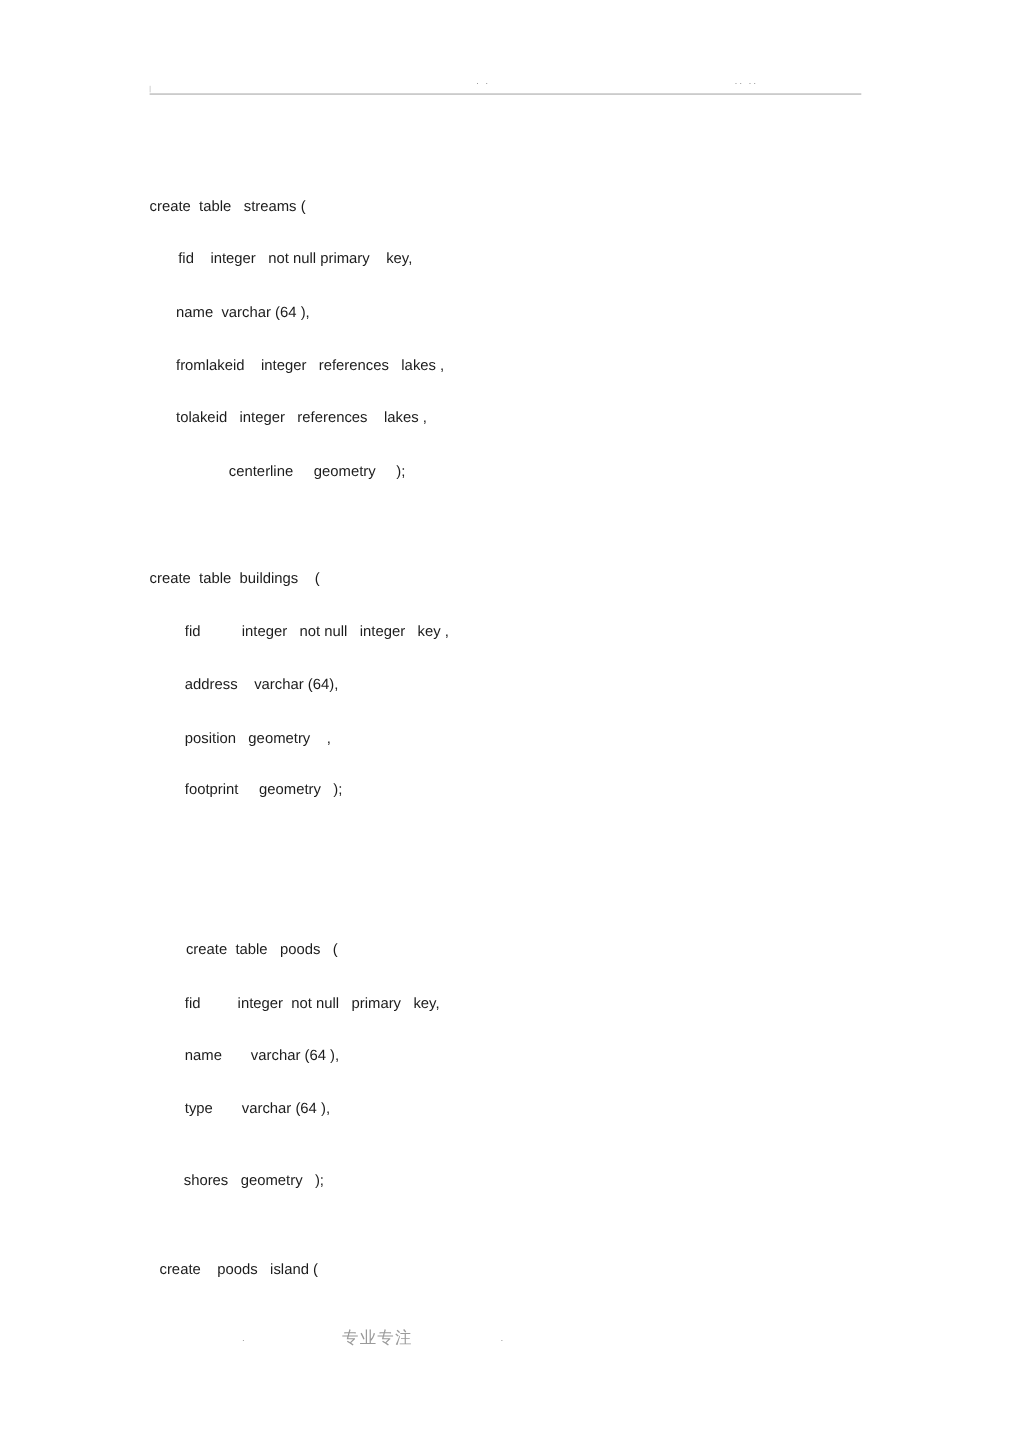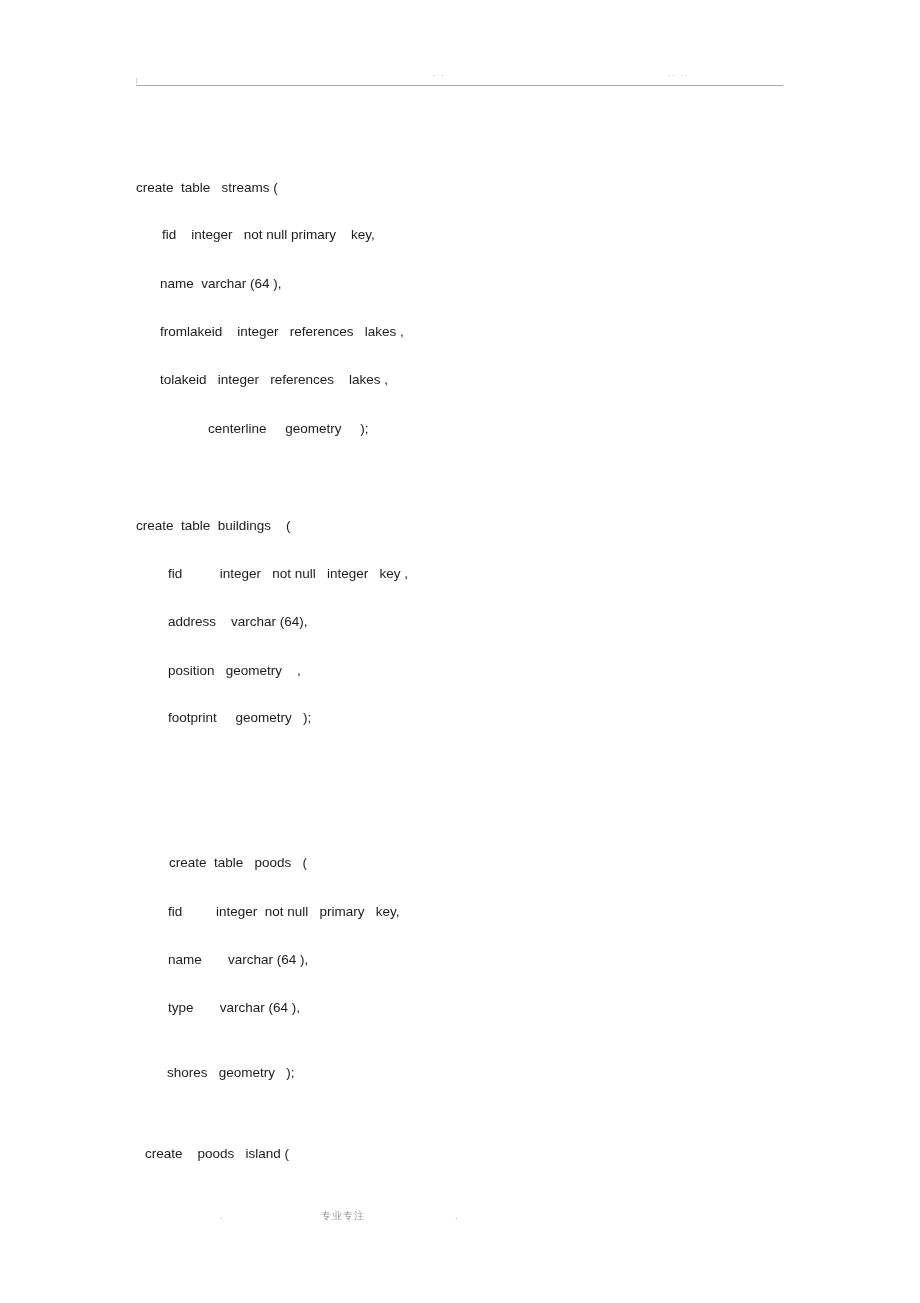--- a/index.html
+++ b/index.html
@@ -81,21 +81,21 @@
     width: 920px;
     height: 40px;
   }
   #footer-text {
     position: absolute;
     left: 303px;
     top: 7px;
     width: 80px;
     text-align: center;
     font-family: "DejaVu Sans", "Liberation Sans", sans-serif;
-    font-size: 10px;
+    font-size: 15px;
     line-height: 18px;
     color: #9a9a9a;
     letter-spacing: 1px;
     white-space: pre;
   }
   .footer-dot {
     position: absolute;
     font-size: 9px;
     line-height: 9px;
     color: #9a9a9a;

